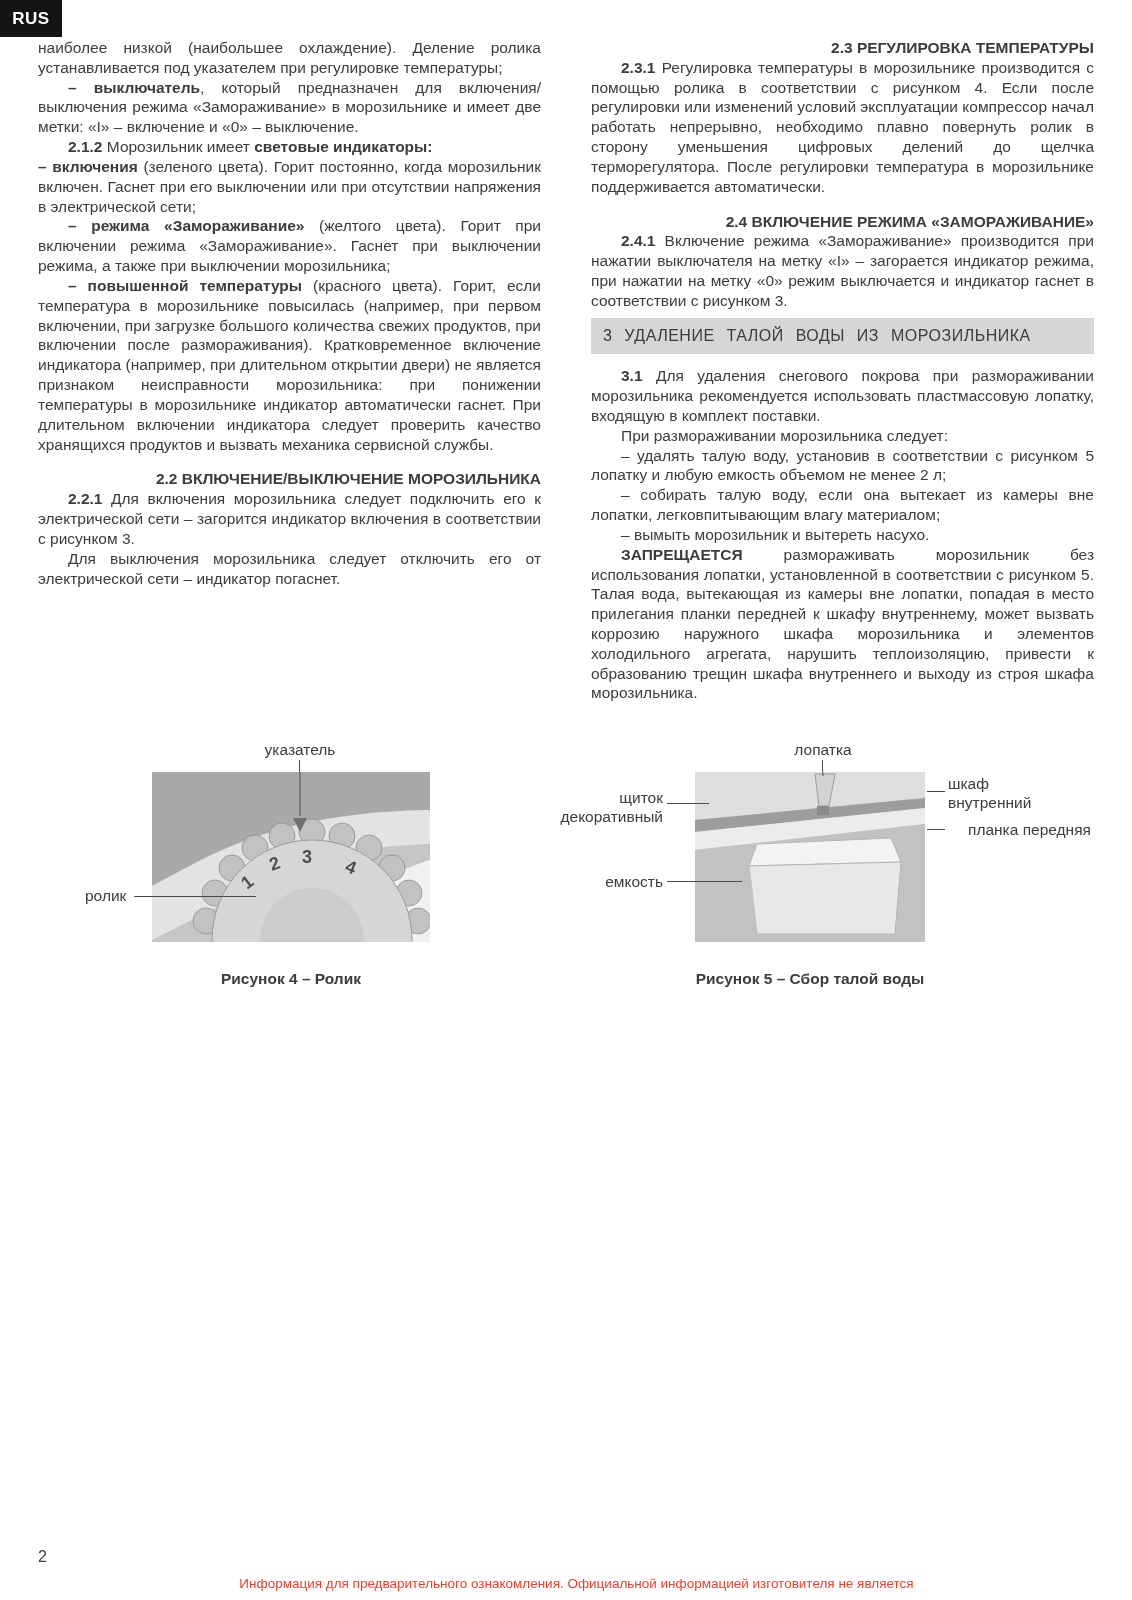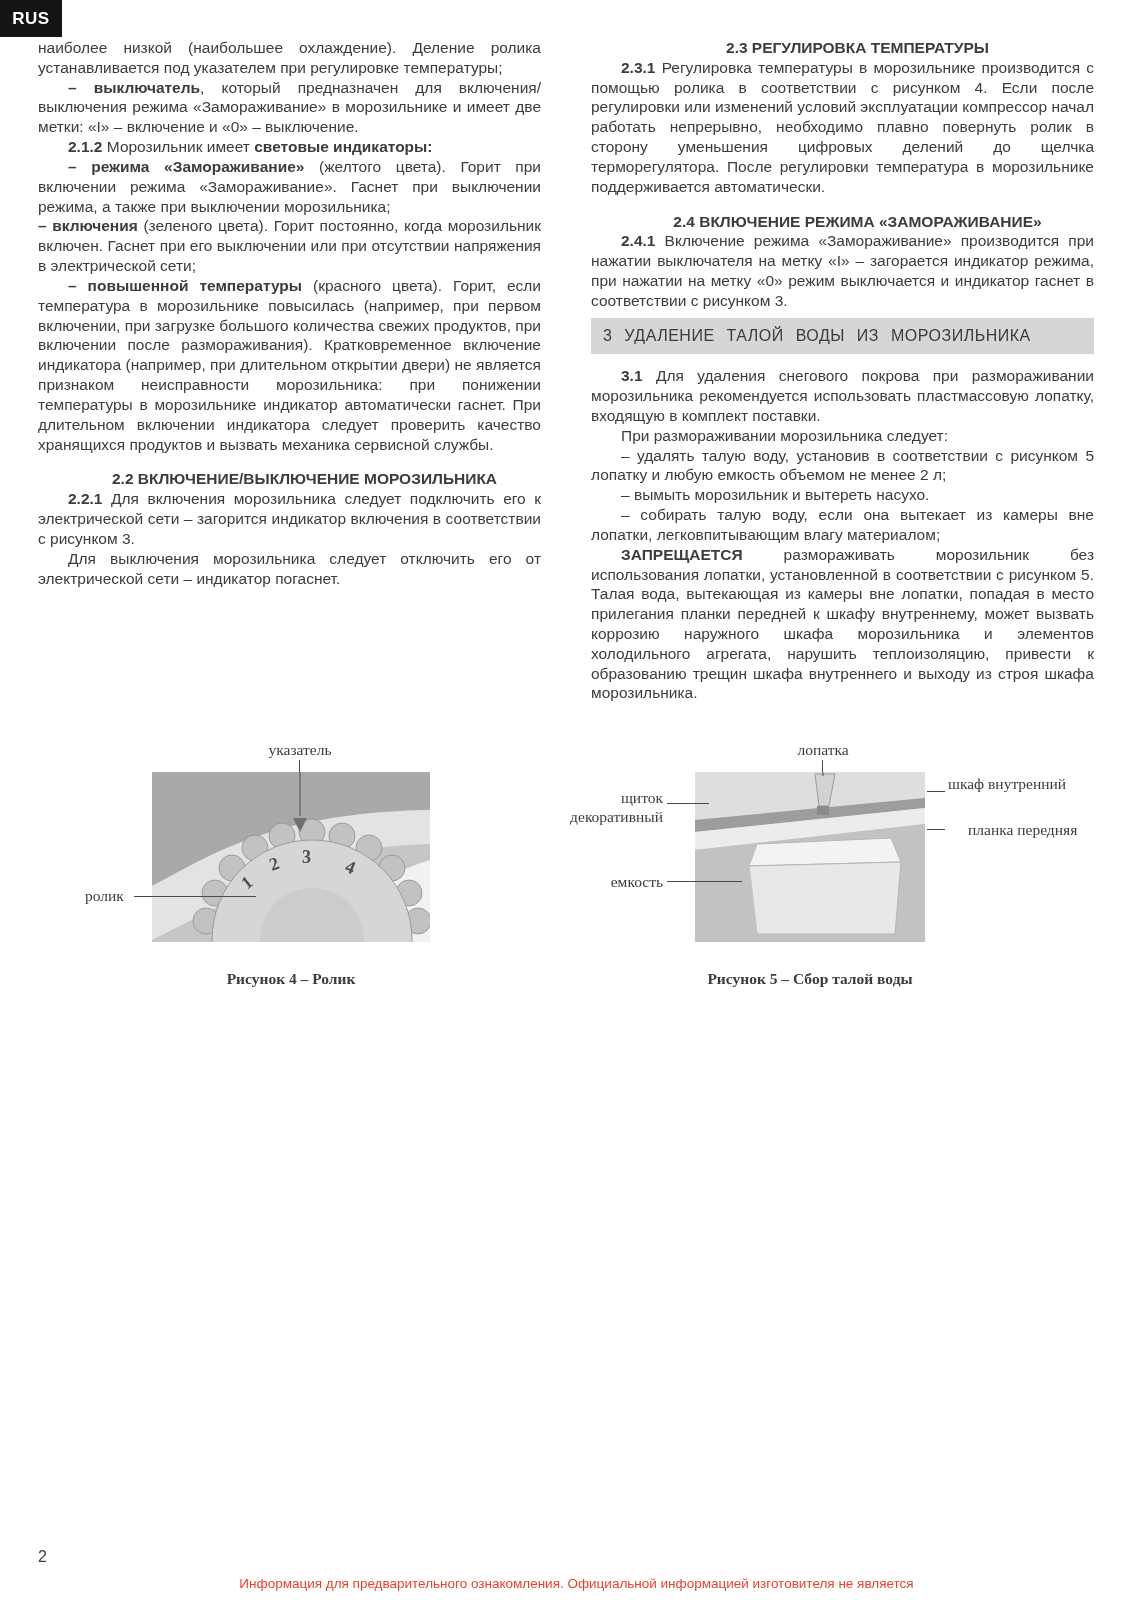--- a/index.html
+++ b/index.html
@@ -21,31 +21,31 @@
   }
   .col {
     position: absolute; top: 38px; width: 503px;
     font-size: 15.5px; line-height: 1.28;
     hyphens: auto; -webkit-hyphens: auto;
   }
   .col.left  { left: 38px; }
   .col.right { left: 591px; }
   .para { text-align: justify; }
   .para.indent { text-indent: 30px; }
-  .para.heading { margin-top: 15px; text-align: center; }
+  .para.heading { margin-top: 15px; text-align: right; }
   [data-paragraphs] .para.heading:first-child { margin-top: 0; }
   .para b { font-weight: bold; }
   .banner {
     margin: 7px 0 12px;
     background: var(--banner-background, #d6d6d6);
     font-weight: normal; font-size: 16px;
     padding: 8px 12px;
     letter-spacing: .5px; word-spacing: 7px;
   }
-  .figgroup { position: absolute; font-family: Liberation Serif, serif; }
+  .figgroup { position: absolute; }
   .fig-image { position: absolute; }
   .fig-label { position: absolute; font-size: 15.5px; line-height: 1.25; }
   .fig-caption { position: absolute; font-weight: bold; font-size: 15.5px; text-align: center; }
   .hline { position: absolute; height: 0; border-top: 1px solid #4a4a4a; z-index: 5; }
   .vline { position: absolute; width: 0; border-left: 1px solid #4a4a4a; z-index: 5; }
   .center { text-align: center; }
   .right-align { text-align: right; }
   .page-number { position: absolute; left: 38px; top: 1548px; font-size: 16px; }
   .footer-note {
     position: absolute; left: 0; top: 1576px; width: 100%;
@@ -56,42 +56,42 @@
 </style>
 </head>
 <body>
 
 <div class="lang-tab">RUS</div>
 
 <div class="col left" data-paragraphs="left_column.paragraphs">
     <p class="para"><span>наиболее низкой (наибольшее охлаждение). Деление ролика устанавливается под указателем при регулировке температуры;</span></p>
     <p class="para indent"><b>– выключатель</b><span>, который предназначен для включения/выключения режима «Замораживание» в морозильнике и имеет две метки: «I» – включение и «0» – выключение.</span></p>
     <p class="para indent"><b>2.1.2</b><span> Морозильник имеет </span><b>световые индикаторы:</b></p>
+    <p class="para"><b>– включения</b><span> (зеленого цвета). Горит постоянно, когда морозильник включен. Гаснет при его выключении или при отсутствии напряжения в электрической сети;</span></p>
     <p class="para indent"><b>– режима «Замораживание»</b><span> (желтого цвета). Горит при включении режима «Замораживание». Гаснет при выключении режима, а также при выключении морозильника;</span></p>
-    <p class="para"><b>– включения</b><span> (зеленого цвета). Горит постоянно, когда морозильник включен. Гаснет при его выключении или при отсутствии напряжения в электрической сети;</span></p>
     <p class="para indent"><b>– повышенной температуры</b><span> (красного цвета). Горит, если температура в морозильнике повысилась (например, при первом включении, при загрузке большого количества свежих продуктов, при включении после размораживания). Кратковременное включение индикатора (например, при длительном открытии двери) не является признаком неисправности морозильника: при понижении температуры в морозильнике индикатор автоматически гаснет. При длительном включении индикатора следует проверить качество хранящихся продуктов и вызвать механика сервисной службы.</span></p>
     <p class="para indent heading"><b>2.2 ВКЛЮЧЕНИЕ/ВЫКЛЮЧЕНИЕ МОРОЗИЛЬНИКА</b></p>
     <p class="para indent"><b>2.2.1</b><span> Для включения морозильника следует подключить его к электрической сети – загорится индикатор включения в соответствии с рисунком 3.</span></p>
     <p class="para indent"><span>Для выключения морозильника следует отключить его от электрической сети – индикатор погаснет.</span></p>
   </div>
 
 <div class="col right">
   <div data-paragraphs="right_column.paragraphs_before">
       <p class="para indent heading"><b>2.3 РЕГУЛИРОВКА ТЕМПЕРАТУРЫ</b></p>
       <p class="para indent"><b>2.3.1</b><span> Регулировка температуры в морозильнике производится с помощью ролика в соответствии с рисунком 4. Если после регулировки или изменений условий эксплуатации компрессор начал работать непрерывно, необходимо плавно повернуть ролик в сторону уменьшения цифровых делений до щелчка терморегулятора. После регулировки температура в морозильнике поддерживается автоматически.</span></p>
       <p class="para indent heading"><b>2.4 ВКЛЮЧЕНИЕ РЕЖИМА «ЗАМОРАЖИВАНИЕ»</b></p>
       <p class="para indent"><b>2.4.1</b><span> Включение режима «Замораживание» производится при нажатии выключателя на метку «I» – загорается индикатор режима, при нажатии на метку «0» режим выключается и индикатор гаснет в соответствии с рисунком 3.</span></p>
     </div>
   <div class="banner">3 УДАЛЕНИЕ ТАЛОЙ ВОДЫ ИЗ МОРОЗИЛЬНИКА</div>
   <div data-paragraphs="right_column.paragraphs_after">
       <p class="para indent"><b>3.1</b><span> Для удаления снегового покрова при размораживании морозильника рекомендуется использовать пластмассовую лопатку, входящую в комплект поставки.</span></p>
       <p class="para indent"><span>При размораживании морозильника следует:</span></p>
       <p class="para indent"><span>– удалять талую воду, установив в соответствии с рисунком 5 лопатку и любую емкость объемом не менее 2 л;</span></p>
+      <p class="para indent"><span>– собирать талую воду, если она вытекает из камеры вне лопатки, легковпитывающим влагу материалом;</span></p>
       <p class="para indent"><span>– вымыть морозильник и вытереть насухо.</span></p>
-      <p class="para indent"><span>– собирать талую воду, если она вытекает из камеры вне лопатки, легковпитывающим влагу материалом;</span></p>
       <p class="para indent"><b>ЗАПРЕЩАЕТСЯ</b><span> размораживать морозильник без использования лопатки, установленной в соответствии с рисунком 5. Талая вода, вытекающая из камеры вне лопатки, попадая в место прилегания планки передней к шкафу внутреннему, может вызвать коррозию наружного шкафа морозильника и элементов холодильного агрегата, нарушить теплоизоляцию, привести к образованию трещин шкафа внутреннего и выходу из строя шкафа морозильника.</span></p>
     </div>
 </div>
 
 <div class="figgroup" style="left:38px; top:735px; width:503px; height:280px;">
   <div class="fig-label center" style="left:202px; top:5px; width:120px;">указатель</div>
   <div class="vline" style="left:261px; top:25px; height:12px;"></div>
 
   <div class="fig-image" style="left:114px; top:37px; width:278px; height:170px;">
     <svg viewBox="0 0 278 170" width="278" height="170" xmlns="http://www.w3.org/2000/svg">

